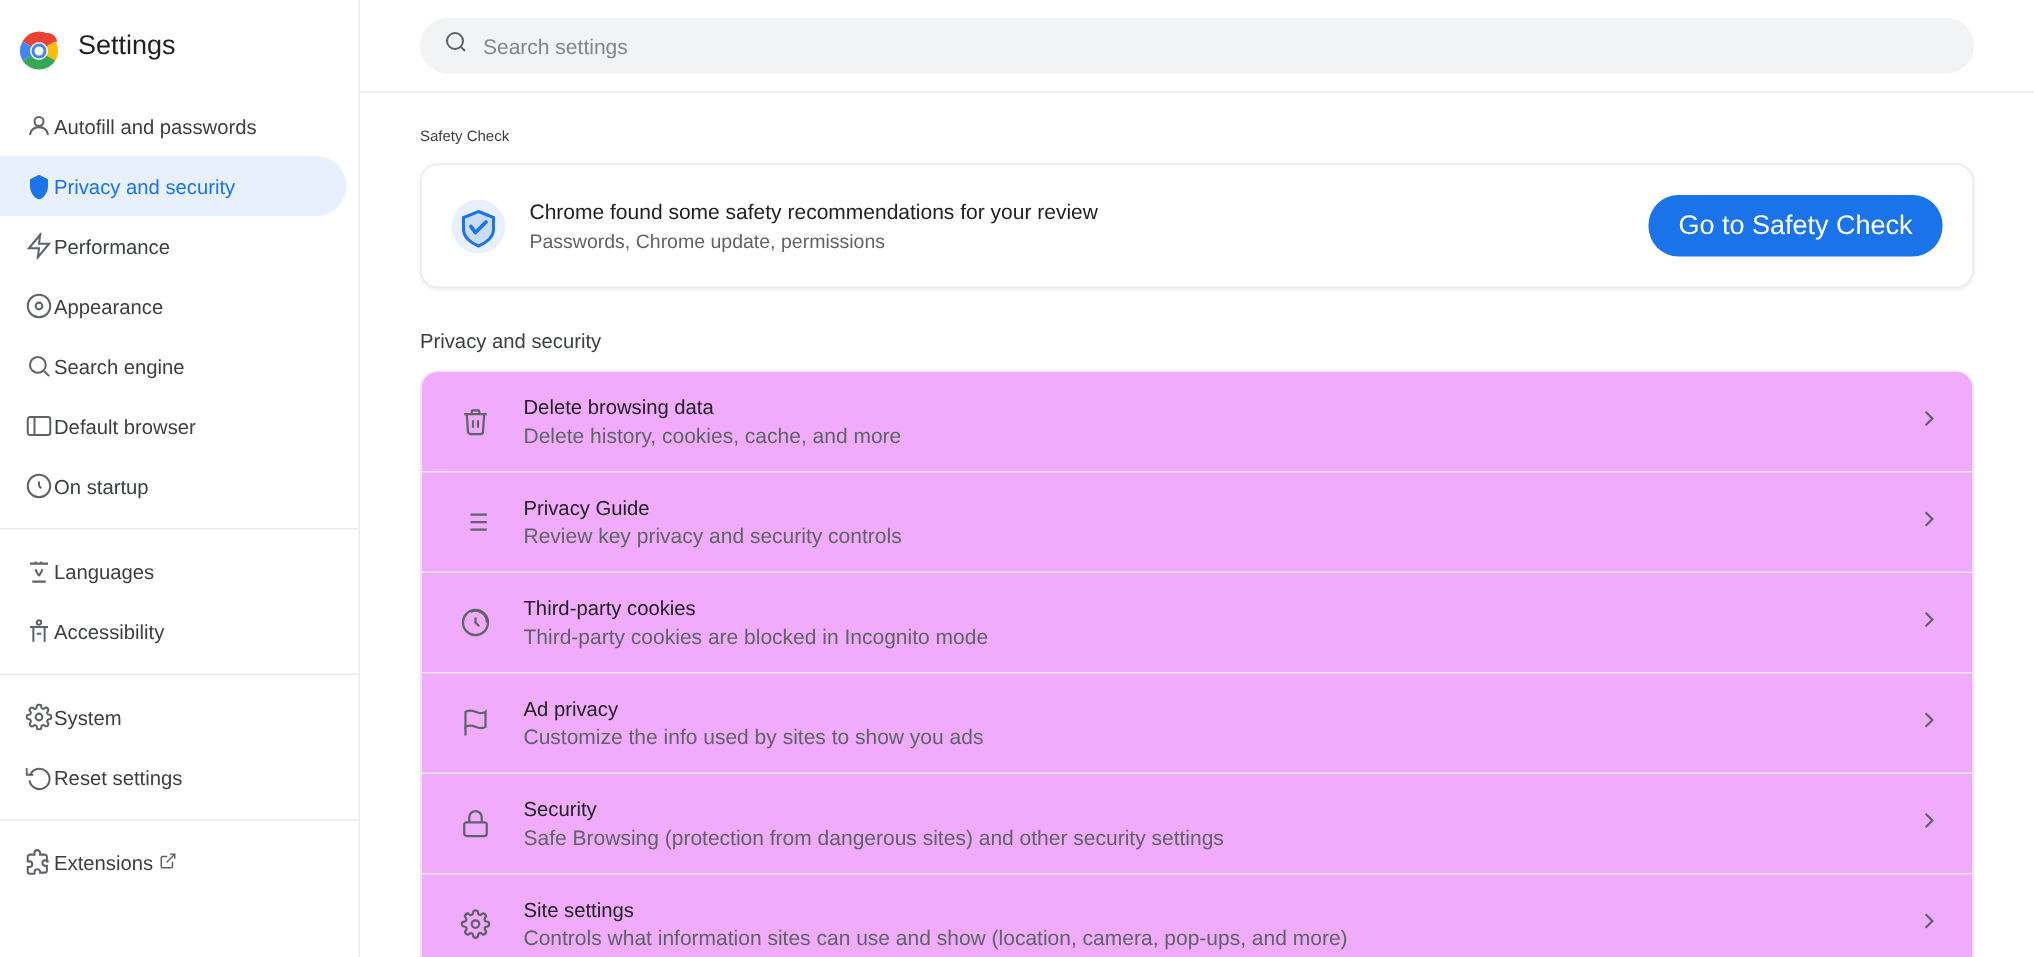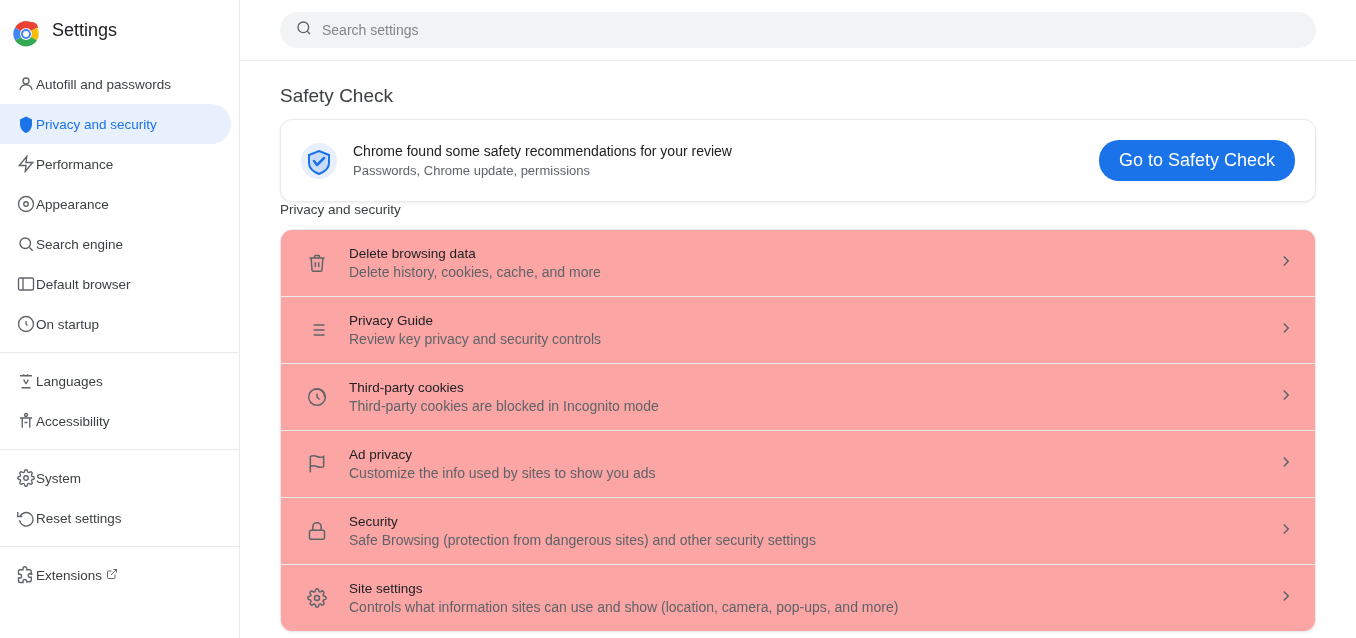--- a/index.html
+++ b/index.html
@@ -87,34 +87,35 @@
       background: transparent;
       outline: none;
       font-size: 14px;
       color: #202124;
       width: 100%;
     }
     .search-input::placeholder { color: #80868b; }
 
     
     .section-heading {
-      font-size: 19px;
+      font-size: 10px;
       color: #3c4043;
       margin-bottom: 12px;
       font-weight: 400;
     }
 
     
     .safety-check-card {
       border: 1px solid #e8eaed;
       border-radius: 12px;
       padding: 20px;
       display: flex;
       align-items: center;
       gap: 16px;
+      margin-bottom: 28px;
       background: #fff;
       box-shadow: 0 1px 3px rgba(0,0,0,0.08);
     }
     .safety-icon {
       width: 36px;
       height: 36px;
       flex-shrink: 0;
       display: flex;
       align-items: center;
       justify-content: center;
@@ -158,21 +159,21 @@
       background: #fff;
       box-shadow: 0 1px 3px rgba(0,0,0,0.06);
     }
     .settings-item {
       display: flex;
       align-items: center;
       gap: 16px;
       padding: 16px 20px;
       border-bottom: 1px solid #e8eaed;
       cursor: pointer;
-      background: #fca5a5;
+      background: #f0abfc;
       transition: background 0.1s;
     }
     .settings-item:last-child { border-bottom: none; }
     .settings-item-icon {
       width: 32px;
       height: 32px;
       display: flex;
       align-items: center;
       justify-content: center;
       color: #5f6368;

